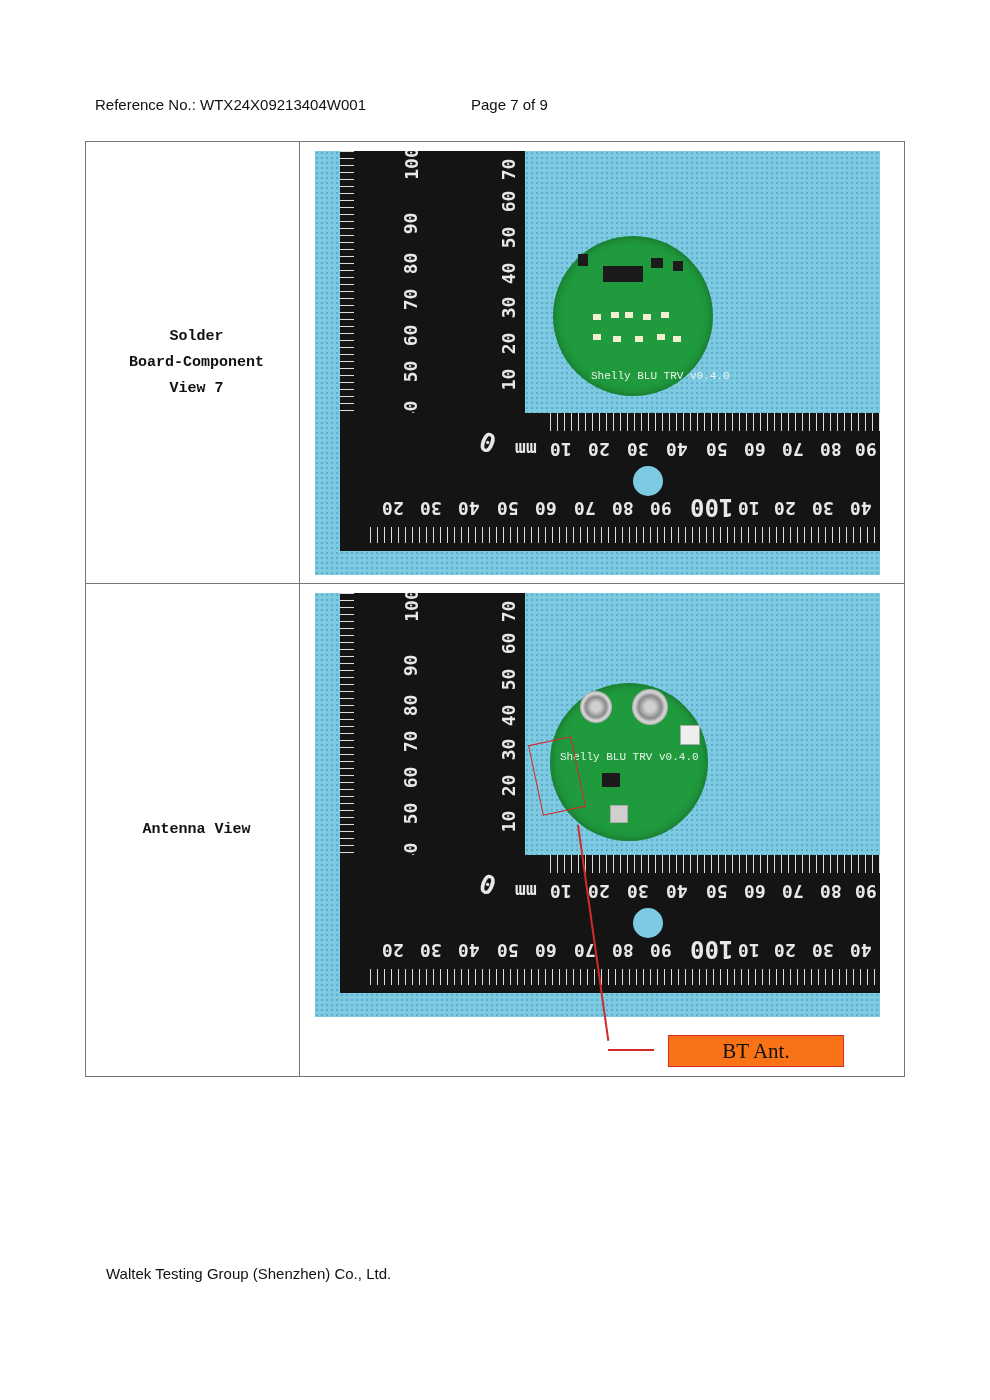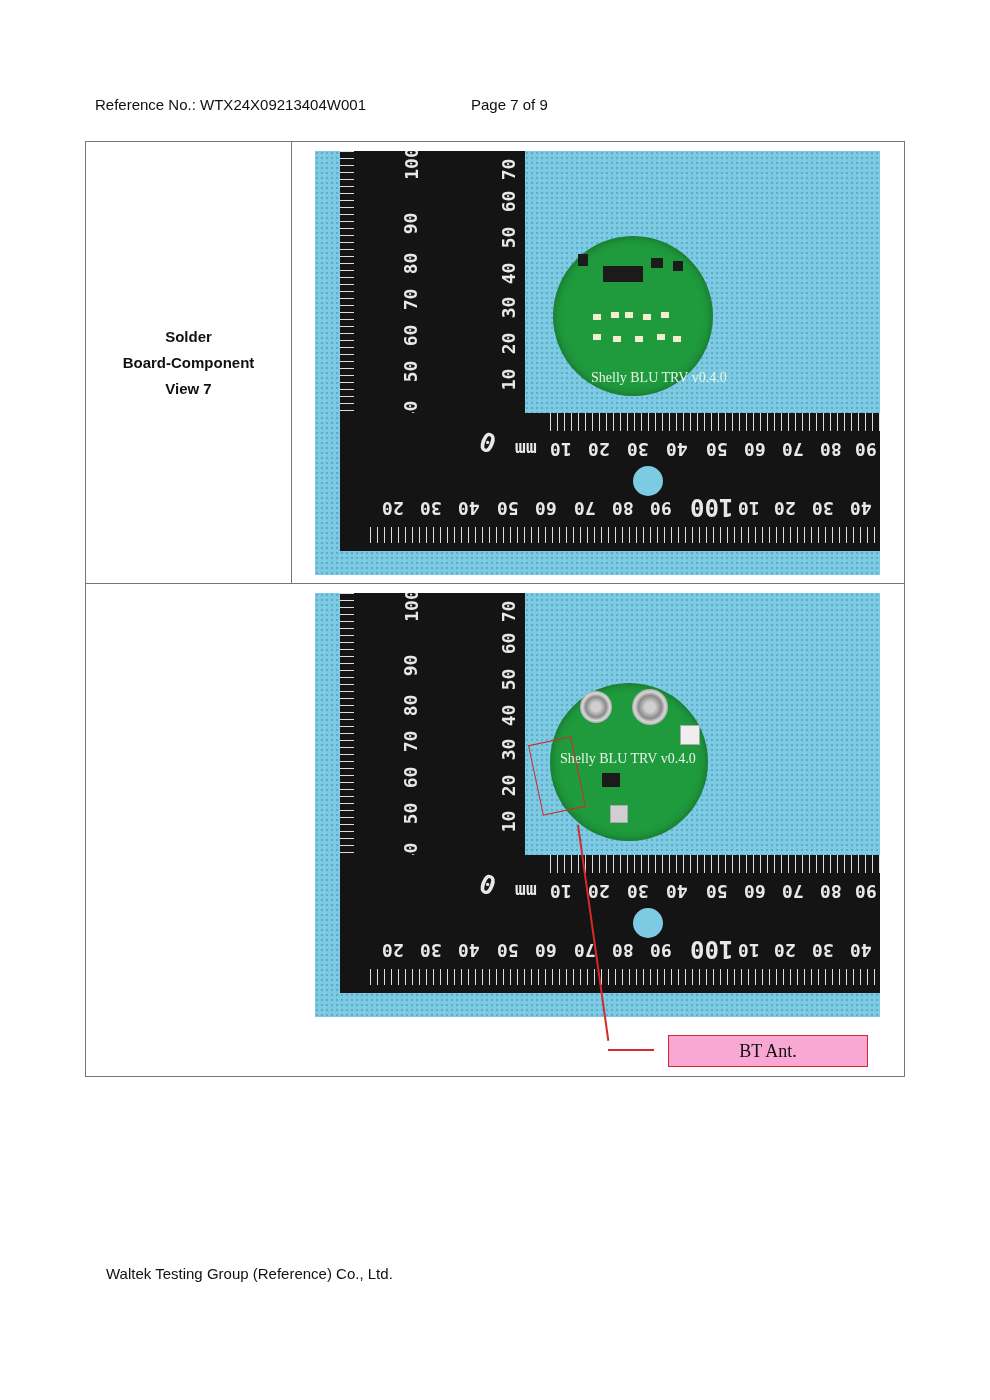--- a/index.html
+++ b/index.html
@@ -4,45 +4,45 @@
 <style>
   html, body { margin:0; padding:0; background:#ffffff; }
   body { width:990px; height:1400px; position:relative; overflow:hidden; font-family:"Liberation Sans", sans-serif; color:#111; }
   .header { position:absolute; top:96px; left:95px; font-size:15px; }
   .header .page { position:absolute; left:376px; top:0; white-space:nowrap; }
   .header .ref { white-space:nowrap; }
   .tbl { position:absolute; left:85px; top:141px; width:820px; height:936px; border:1px solid #777; box-sizing:border-box; }
   .row { position:absolute; left:0; width:818px; }
   .row1 { top:0; height:441px; border-bottom:1px solid #777; }
   .row2 { top:442px; height:492px; }
-  .label-cell { position:absolute; left:0; top:0; width:205px; height:100%; border-right:1px solid #777; display:flex; align-items:center; justify-content:center; text-align:center; font-weight:bold; font-size:15px; line-height:26px; }
+  .label-cell { position:absolute; left:8px; top:0; width:205px; height:100%; border-right:1px solid #777; display:flex; align-items:center; justify-content:center; text-align:center; font-weight:bold; font-size:15px; line-height:26px;font-family:Liberation Mono, monospace; }
   .photo { position:absolute; left:229px; width:565px; background:#7ccbe3; overflow:hidden;
     background-image: radial-gradient(circle at 2px 2px, rgba(40,110,150,0.35) 1px, transparent 1.6px);
     background-size:5px 5px; }
   .row1 .photo { top:9px; height:424px; }
   .row2 .photo { top:9px; height:424px; }
   .ruler-v { position:absolute; left:25px; top:0; width:185px; height:400px; background:#141414; }
   .ruler-h { position:absolute; left:25px; top:262px; width:545px; height:138px; background:#141414; }
   .ruler-v .num, .ruler-h .num { position:absolute; color:#e8e8e8; font-weight:bold; font-size:18px; font-family:"DejaVu Sans Mono", monospace; }
   .tick-v { position:absolute; left:0; width:30px; height:100%;
     background-image: repeating-linear-gradient(to bottom, #ddd 0 1px, transparent 1px 7px); background-size:14px 100%; background-repeat:no-repeat; }
   .tick-h { position:absolute; left:210px; top:0; height:18px; right:0;
     background-image: repeating-linear-gradient(to right, #ddd 0 1px, transparent 1px 7px); }
   .tick-h2 { position:absolute; left:30px; bottom:8px; height:16px; right:0;
     background-image: repeating-linear-gradient(to right, #ddd 0 1px, transparent 1px 7px); }
   .hole { position:absolute; width:30px; height:30px; border-radius:50%; background:#7ccbe3; }
   .pcb { position:absolute; border-radius:50%; background:#1f9a3d; box-shadow: inset 0 0 10px rgba(0,0,0,0.35); }
-  .pcb .silk { position:absolute; color:#e9f5e9; font-family:Liberation Serif, serif; font-size:14px; white-space:nowrap; }
+  .pcb .silk { position:absolute; color:#e9f5e9; font-family:Liberation Mono, monospace; font-size:11px; white-space:nowrap; }
   .chip { position:absolute; background:#1b1b1b; }
   .led { position:absolute; width:8px; height:6px; background:#f4eed0; }
   .btn-metal { position:absolute; border-radius:50%; background:radial-gradient(circle, #cfcfcf 20%, #8a8a8a 45%, #d8d8d8 60%, #888 80%); }
   .connector { position:absolute; background:#eee; border:1px solid #aaa; }
   .ant-box { position:absolute; border:1.5px solid #d42a2a; }
   .leader { position:absolute; background:#d42a2a; }
-  .bt-label { position:absolute; left:582px; top:1035px; width:200px; height:32px; border:1.5px solid #d42a2a; box-sizing:border-box; display:flex; align-items:center; justify-content:center; font-family:"Liberation Serif", serif; font-size:18px; color:#111; background:#f9a8d4; }
+  .bt-label { position:absolute; left:582px; top:1035px; width:176px; height:32px; border:1.5px solid #d42a2a; box-sizing:border-box; display:flex; align-items:center; justify-content:center; font-family:"Liberation Serif", serif; font-size:21px; color:#111; background:#f97316; }
   .footer { position:absolute; left:106px; top:1263px; font-size:15px; line-height:22px; }
 </style>
 </head>
 <body>
 
 <div class="header">
   <span class="ref">Reference No.: WTX24X09213404W001</span>
   <span class="page">Page 7 of 9</span>
 </div>
 
@@ -119,20 +119,23 @@
         <div class="led" style="left:60px;top:100px;"></div>
         <div class="led" style="left:82px;top:100px;"></div>
         <div class="led" style="left:104px;top:98px;"></div>
         <div class="led" style="left:120px;top:100px;"></div>
         <span class="silk" style="left:38px;top:134px;">Shelly BLU TRV v0.4.0</span>
       </div>
     </div>
   </div>
 
   <div class="row row2">
+    <div class="label-cell">
+      <div>Antenna View</div>
+    </div>
     <div class="photo">
       <div class="ruler-v">
         <div class="tick-v"></div>
         <span class="num" style="left:55px;top:2px;transform:rotate(-90deg);">100</span>
         <span class="num" style="left:60px;top:62px;transform:rotate(-90deg);">90</span>
         <span class="num" style="left:60px;top:102px;transform:rotate(-90deg);">80</span>
         <span class="num" style="left:60px;top:138px;transform:rotate(-90deg);">70</span>
         <span class="num" style="left:60px;top:174px;transform:rotate(-90deg);">60</span>
         <span class="num" style="left:60px;top:210px;transform:rotate(-90deg);">50</span>
         <span class="num" style="left:60px;top:250px;transform:rotate(-90deg);">40</span>
@@ -186,14 +189,14 @@
       <div class="ant-box" style="left:220px;top:147px;width:42px;height:70px;transform:rotate(-12deg);"></div>
     </div>
   </div>
 </div>
 
 <div class="leader" style="left:577px;top:825px;width:1.5px;height:218px;transform:rotate(-8deg);transform-origin:top left;"></div>
 <div class="leader" style="left:608px;top:1049px;width:46px;height:1.5px;"></div>
 <div class="bt-label" style="left:668px;top:1035px;">BT Ant.</div>
 
 <div class="footer">
-  <div>Waltek Testing Group (Reference) Co., Ltd.</div>
+  <div>Waltek Testing Group (Shenzhen) Co., Ltd.</div>
 </div>
 
 </body></html>

